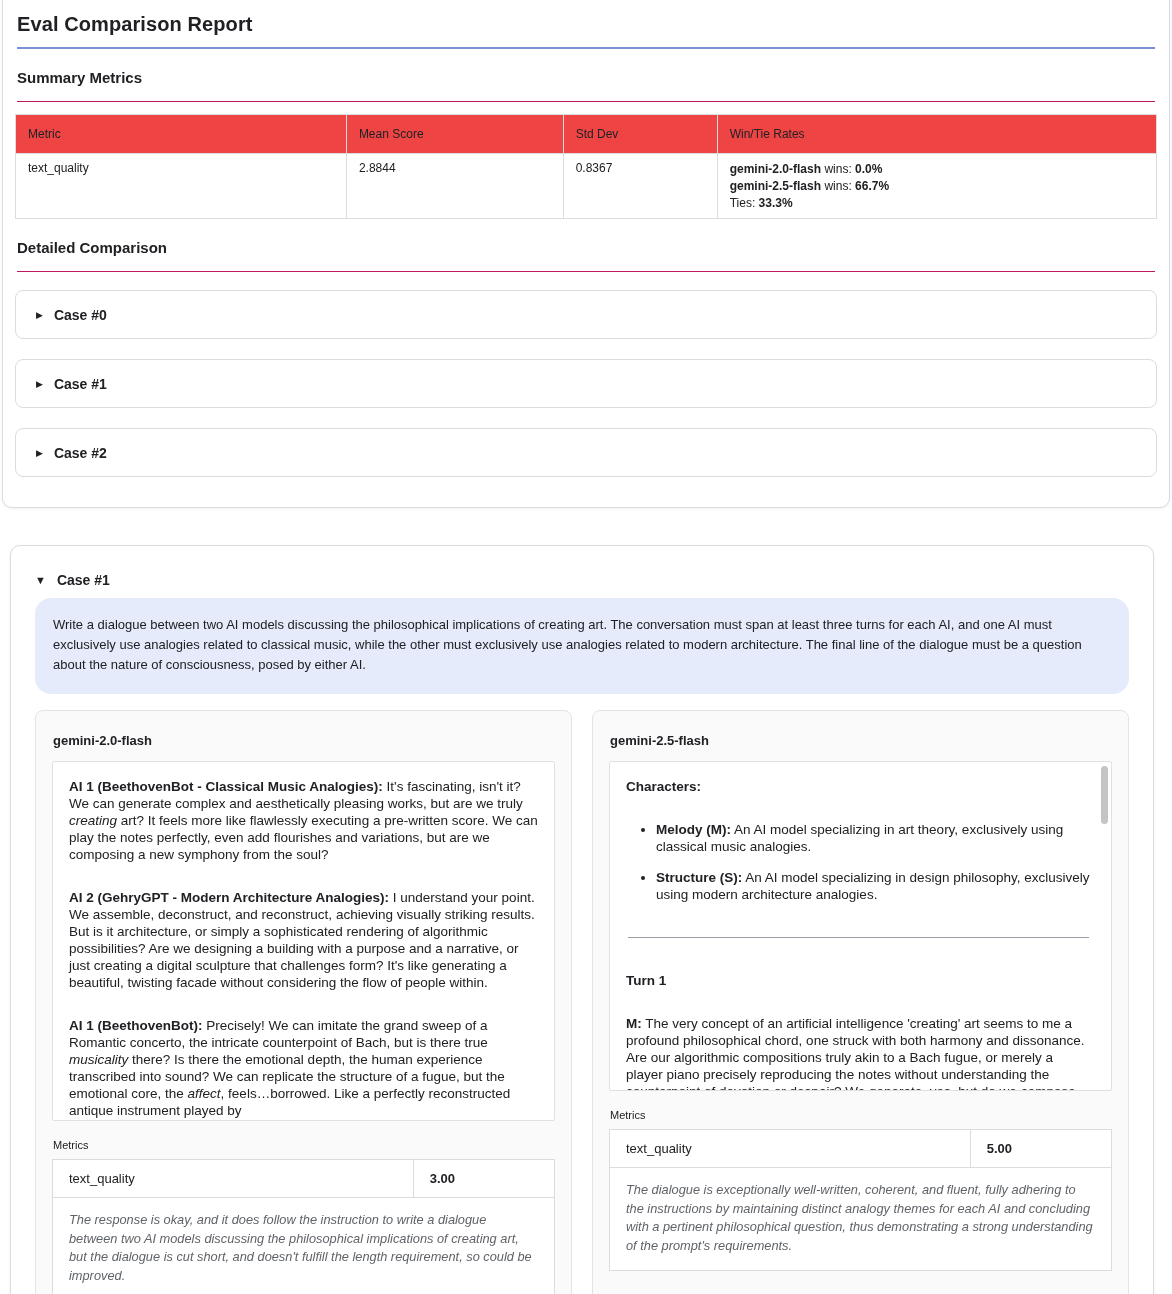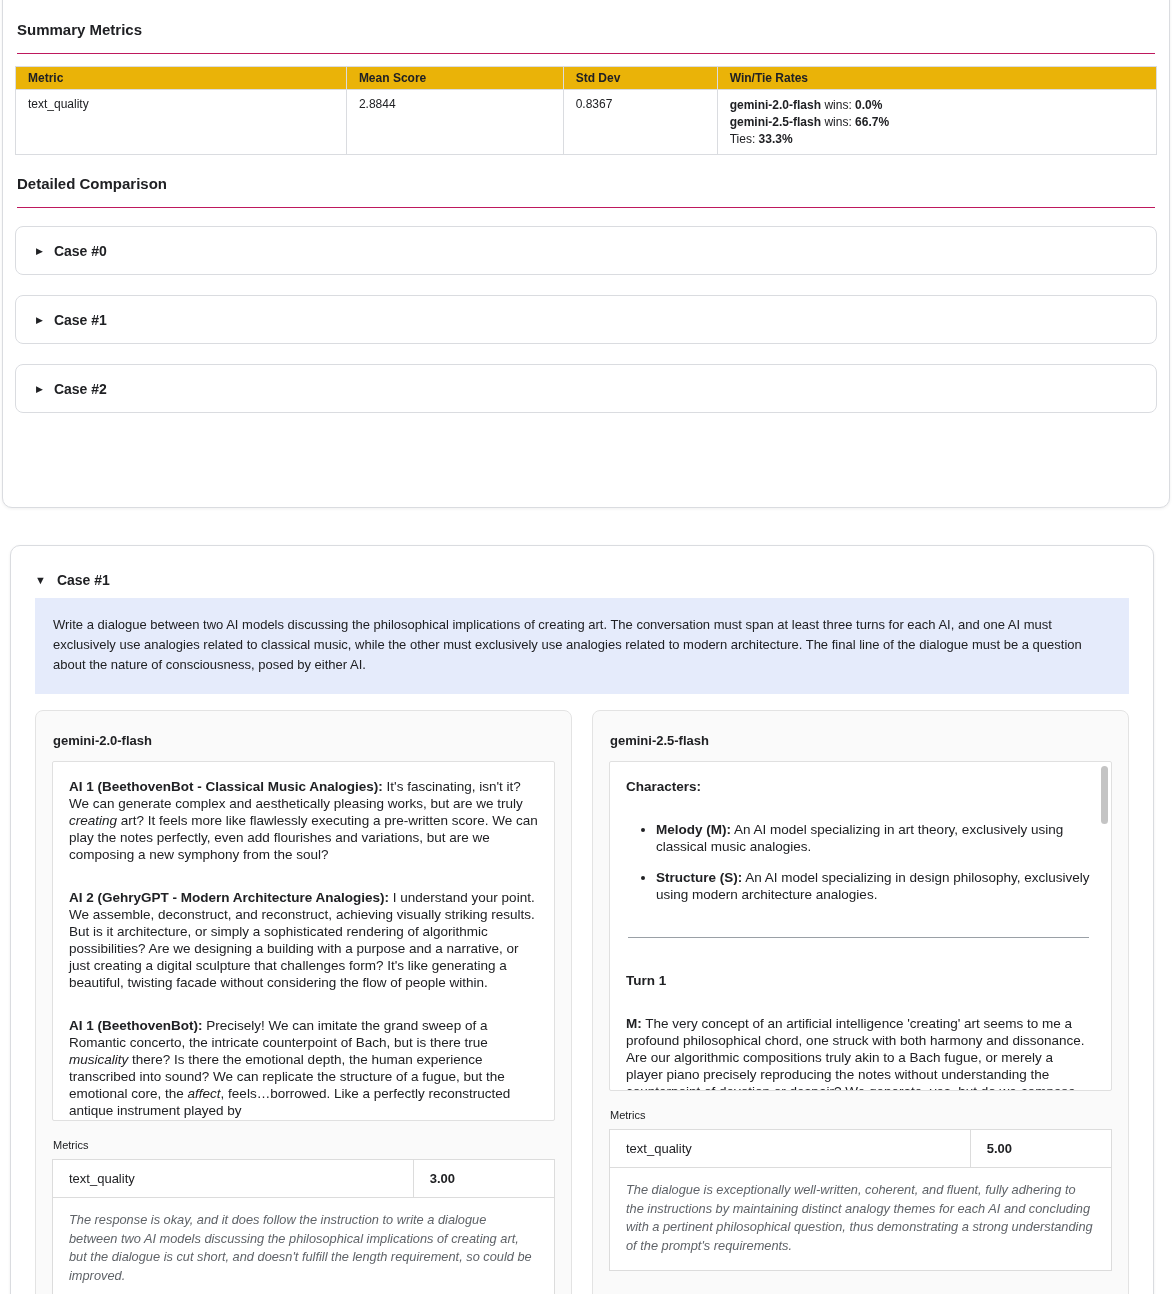--- a/index.html
+++ b/index.html
@@ -19,39 +19,39 @@
   .report-title {
     font-size: 20px; font-weight: 700; margin: 12px 2px 0; padding-bottom: 11px;
     border-bottom: 2px solid var(--accent); letter-spacing: .1px;
   }
   .section-heading {
     font-size: 15px; font-weight: 700; margin: 20px 2px 0; padding-bottom: 15px;
     border-bottom: 1px solid #be185d;
   }
   table.summary { width: 100%; border-collapse: collapse; margin-top: 12px; font-size: 12px; }
   table.summary th {
-    background: #eab308; text-align: left; font-weight: 700; padding: 4px 12px;
+    background: #ef4444; text-align: left; font-weight: 400; padding: 12px 12px;
     border: 1px solid #dadce0;
   }
   table.summary td { padding: 7px 12px; border: 1px solid #dadce0; vertical-align: top; }
   .rate-line { line-height: 1.4; white-space: nowrap; }
   .case-row {
     border: 1px solid #dadce0; border-radius: 8px; height: 49px; margin-top: 20px;
     display: flex; align-items: center; padding: 0 20px; cursor: pointer; background: #fff;
   }
   .case-row:first-of-type { margin-top: 18px; }
   .case-arrow { font-size: 9px; margin-right: 11px; color: #202124; }
   .case-label { font-size: 14px; font-weight: 600; }
   
   #case-detail-card { position: absolute; left: 10px; width: 1144px; top: 545px; height: 872px; padding: 26px 24px; overflow: hidden; }
   .case-header { display: flex; align-items: center; cursor: pointer; }
   .case-header .case-arrow { font-size: 11px; }
   .case-header .case-label { font-size: 14px; font-weight: 700; }
   .prompt-box {
-    background: var(--prompt-bg); border-radius: 0; margin-top: 10px;
+    background: var(--prompt-bg); border-radius: 16px; margin-top: 10px;
     padding: 17px 18px; font-size: 13px; line-height: 1.55; min-height: 96px;
   }
   .columns { display: flex; gap: 20px; margin-top: 16px; }
   .model-col {
     flex: 1 1 0; background: #fafafa; border: 1px solid #e3e3e3; border-radius: 8px;
     padding: 16px; min-height: 700px;
   }
   .model-name { font-size: 13px; font-weight: 700; margin: 6px 1px 13px; }
   .response-box {
     background: #fff; border: 1px solid #e0e0e0; border-radius: 2px;
@@ -73,20 +73,21 @@
   .metric-score { flex: 1 1 auto; padding: 11px 16px; font-weight: 700; }
   .metric-explanation {
     border-top: 1px solid #dcdcdc; padding: 13px 16px 15px;
     font-style: italic; color: #5f6368; line-height: 1.45; font-size: 12.8px;
   }
 </style>
 </head>
 <body style="--accent: #7b8fd9; --prompt-bg: #e5ebfb;">
 
 <section id="report-card" class="card">
+  <h1 class="report-title">Eval Comparison Report</h1>
 
   <h2 class="section-heading">Summary Metrics</h2>
 
   <table class="summary">
     <colgroup>
         <col style="width:29%">
         <col style="width:19%">
         <col style="width:13.5%">
         <col style="width:38.5%">
       </colgroup>

